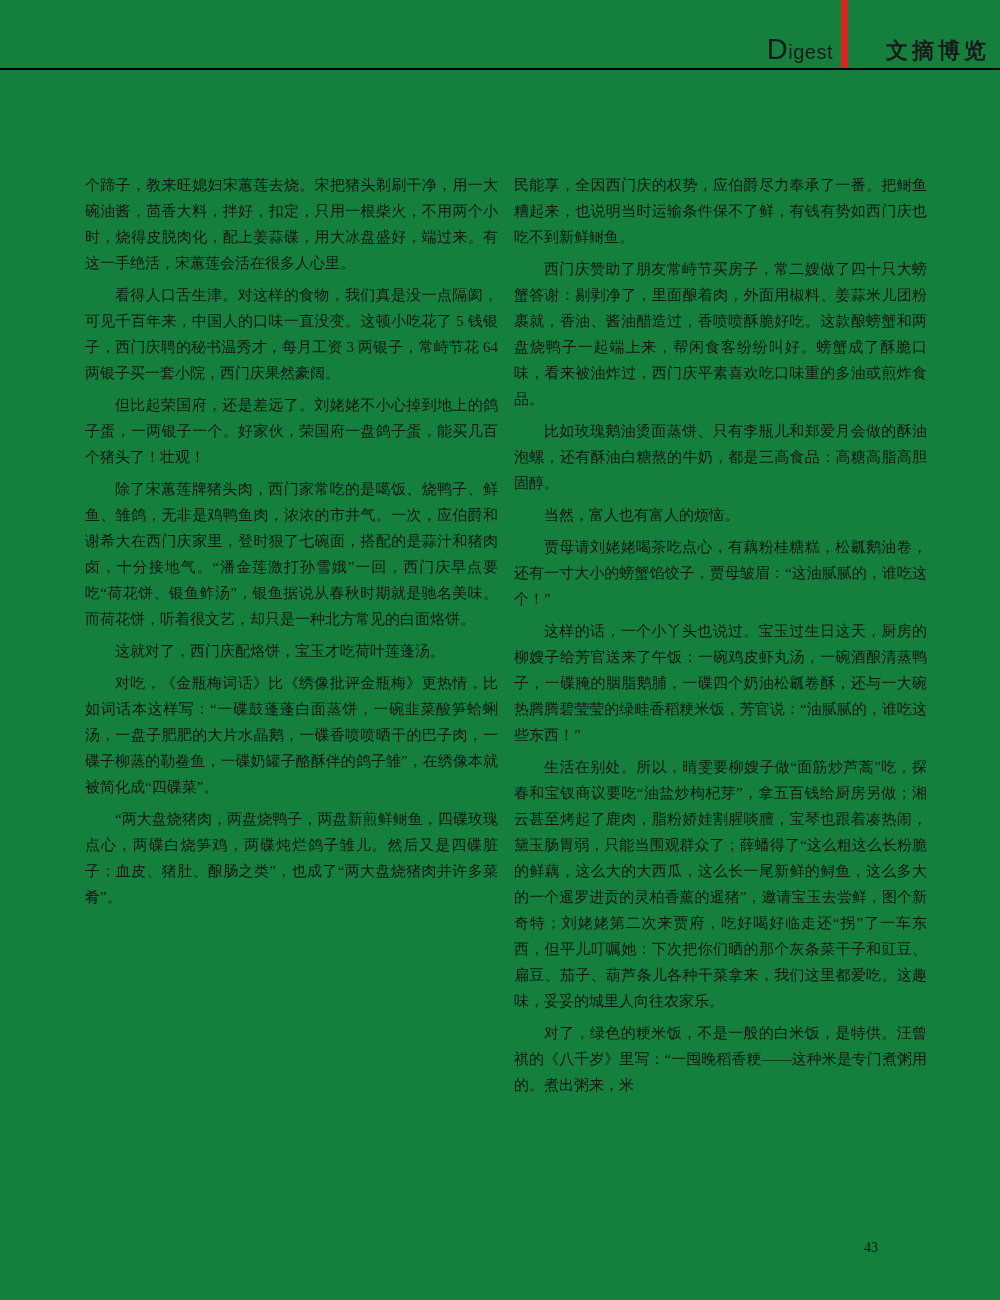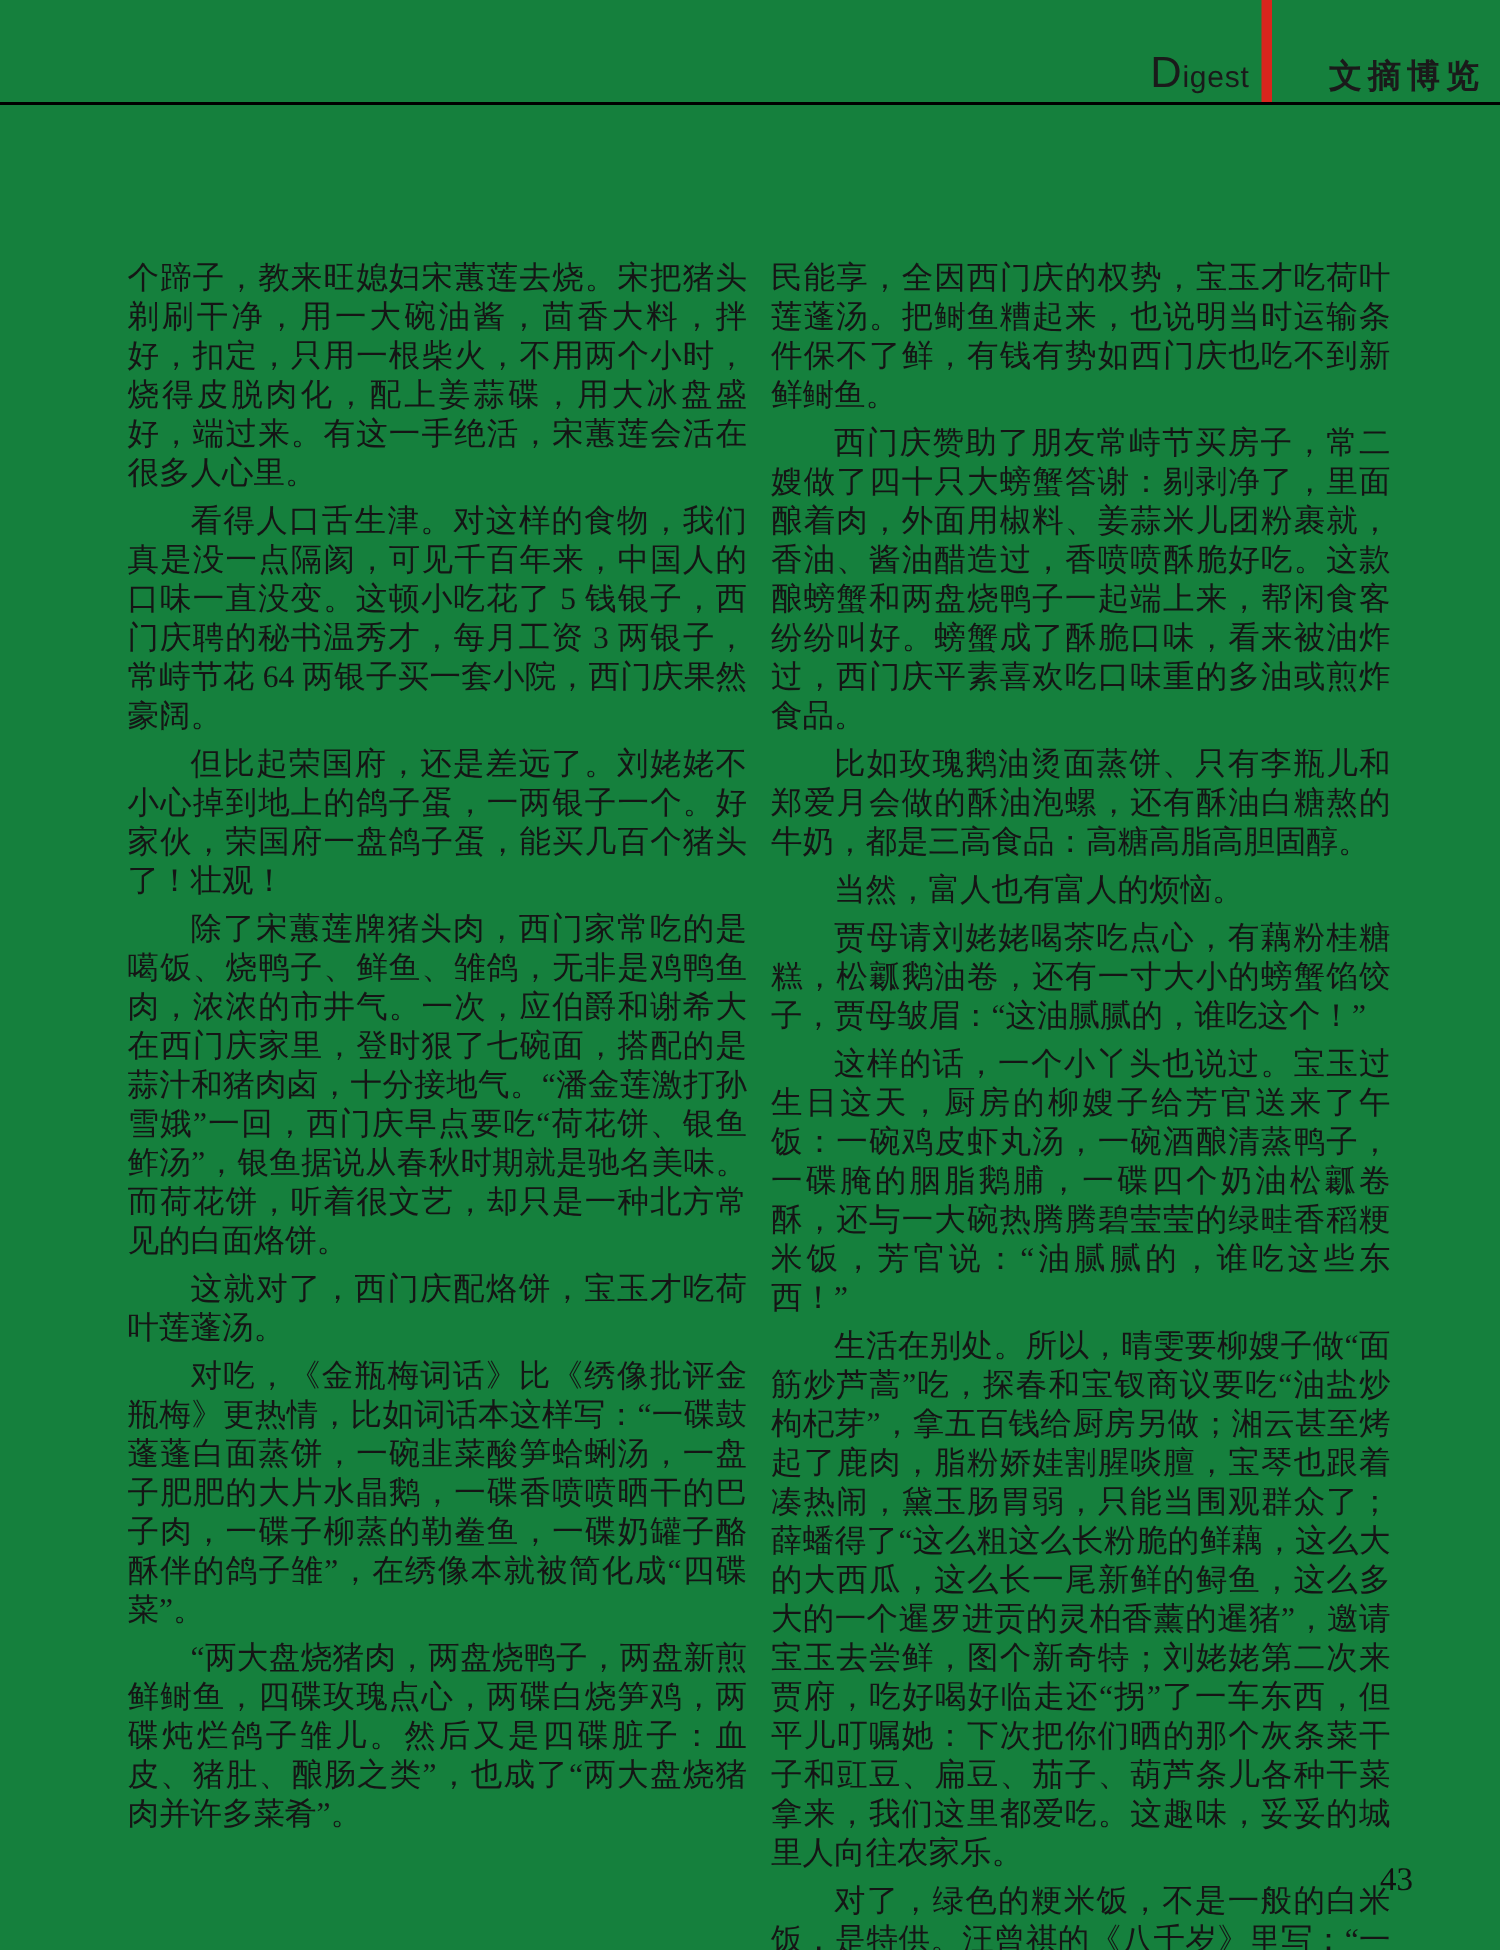--- a/index.html
+++ b/index.html
@@ -59,42 +59,42 @@
     top: 68px;
     width: 1000px;
     height: 2px;
     background: #000000;
   }
   
   .column {
     position: absolute;
     top: 172px;
     width: 413px;
-    font-size: 21px;
+    font-size: 15px;
     line-height: 26px;
     text-align: justify;
     text-align-last: left;
     text-justify: inter-ideograph;
     color: #151515;
   }
   .col-left  { left: 85px; }
   .col-right { left: 514px; }
   .column p {
     margin: 0 0 6px 0;
     text-indent: 2em;
   }
   .column p.continuation {
     text-indent: 0;
   }
   
   .page-number {
     position: absolute;
-    left: 920px;
+    left: 864px;
     top: 1240px;
-    font-size: 22px;
+    font-size: 14px;
     color: #111111;
     font-family: "Liberation Serif", "DejaVu Serif", serif;
   }
 </style>
 </head>
 <body>
 
 <div class="page">
 
   <div class="header-digest">Digest</div>
@@ -109,21 +109,21 @@
     <p class="continuation">个蹄子，教来旺媳妇宋蕙莲去烧。宋把猪头剃刷干净，用一大碗油酱，茴香大料，拌好，扣定，只用一根柴火，不用两个小时，烧得皮脱肉化，配上姜蒜碟，用大冰盘盛好，端过来。有这一手绝活，宋蕙莲会活在很多人心里。</p>
     <p>看得人口舌生津。对这样的食物，我们真是没一点隔阂，可见千百年来，中国人的口味一直没变。这顿小吃花了 5 钱银子，西门庆聘的秘书温秀才，每月工资 3 两银子，常峙节花 64 两银子买一套小院，西门庆果然豪阔。</p>
     <p>但比起荣国府，还是差远了。刘姥姥不小心掉到地上的鸽子蛋，一两银子一个。好家伙，荣国府一盘鸽子蛋，能买几百个猪头了！壮观！</p>
     <p>除了宋蕙莲牌猪头肉，西门家常吃的是噶饭、烧鸭子、鲜鱼、雏鸽，无非是鸡鸭鱼肉，浓浓的市井气。一次，应伯爵和谢希大在西门庆家里，登时狠了七碗面，搭配的是蒜汁和猪肉卤，十分接地气。“潘金莲激打孙雪娥”一回，西门庆早点要吃“荷花饼、银鱼鲊汤”，银鱼据说从春秋时期就是驰名美味。而荷花饼，听着很文艺，却只是一种北方常见的白面烙饼。</p>
     <p>这就对了，西门庆配烙饼，宝玉才吃荷叶莲蓬汤。</p>
     <p>对吃，《金瓶梅词话》比《绣像批评金瓶梅》更热情，比如词话本这样写：“一碟鼓蓬蓬白面蒸饼，一碗韭菜酸笋蛤蜊汤，一盘子肥肥的大片水晶鹅，一碟香喷喷晒干的巴子肉，一碟子柳蒸的勒鲞鱼，一碟奶罐子酪酥伴的鸽子雏”，在绣像本就被简化成“四碟菜”。</p>
     <p>“两大盘烧猪肉，两盘烧鸭子，两盘新煎鲜鲥鱼，四碟玫瑰点心，两碟白烧笋鸡，两碟炖烂鸽子雏儿。然后又是四碟脏子：血皮、猪肚、酿肠之类”，也成了“两大盘烧猪肉并许多菜肴”。</p>
   </div>
 
   <div class="column col-right">
-    <p class="continuation">民能享，全因西门庆的权势，宝玉才吃荷叶莲蓬汤。把鲥鱼糟起来，也说明当时运输条件保不了鲜，有钱有势如西门庆也吃不到新鲜鲥鱼。</p>
+    <p class="continuation">民能享，全因西门庆的权势，应伯爵尽力奉承了一番。把鲥鱼糟起来，也说明当时运输条件保不了鲜，有钱有势如西门庆也吃不到新鲜鲥鱼。</p>
     <p>西门庆赞助了朋友常峙节买房子，常二嫂做了四十只大螃蟹答谢：剔剥净了，里面酿着肉，外面用椒料、姜蒜米儿团粉裹就，香油、酱油醋造过，香喷喷酥脆好吃。这款酿螃蟹和两盘烧鸭子一起端上来，帮闲食客纷纷叫好。螃蟹成了酥脆口味，看来被油炸过，西门庆平素喜欢吃口味重的多油或煎炸食品。</p>
     <p>比如玫瑰鹅油烫面蒸饼、只有李瓶儿和郑爱月会做的酥油泡螺，还有酥油白糖熬的牛奶，都是三高食品：高糖高脂高胆固醇。</p>
     <p>当然，富人也有富人的烦恼。</p>
     <p>贾母请刘姥姥喝茶吃点心，有藕粉桂糖糕，松瓤鹅油卷，还有一寸大小的螃蟹馅饺子，贾母皱眉：“这油腻腻的，谁吃这个！”</p>
     <p>这样的话，一个小丫头也说过。宝玉过生日这天，厨房的柳嫂子给芳官送来了午饭：一碗鸡皮虾丸汤，一碗酒酿清蒸鸭子，一碟腌的胭脂鹅脯，一碟四个奶油松瓤卷酥，还与一大碗热腾腾碧莹莹的绿畦香稻粳米饭，芳官说：“油腻腻的，谁吃这些东西！”</p>
     <p>生活在别处。所以，晴雯要柳嫂子做“面筋炒芦蒿”吃，探春和宝钗商议要吃“油盐炒枸杞芽”，拿五百钱给厨房另做；湘云甚至烤起了鹿肉，脂粉娇娃割腥啖膻，宝琴也跟着凑热闹，黛玉肠胃弱，只能当围观群众了；薛蟠得了“这么粗这么长粉脆的鲜藕，这么大的大西瓜，这么长一尾新鲜的鲟鱼，这么多大的一个暹罗进贡的灵柏香薰的暹猪”，邀请宝玉去尝鲜，图个新奇特；刘姥姥第二次来贾府，吃好喝好临走还“拐”了一车东西，但平儿叮嘱她：下次把你们晒的那个灰条菜干子和豇豆、扁豆、茄子、葫芦条儿各种干菜拿来，我们这里都爱吃。这趣味，妥妥的城里人向往农家乐。</p>
     <p>对了，绿色的粳米饭，不是一般的白米饭，是特供。汪曾祺的《八千岁》里写：“一囤晚稻香粳——这种米是专门煮粥用的。煮出粥来，米</p>
   </div>
 
   <div class="page-number">43</div>

